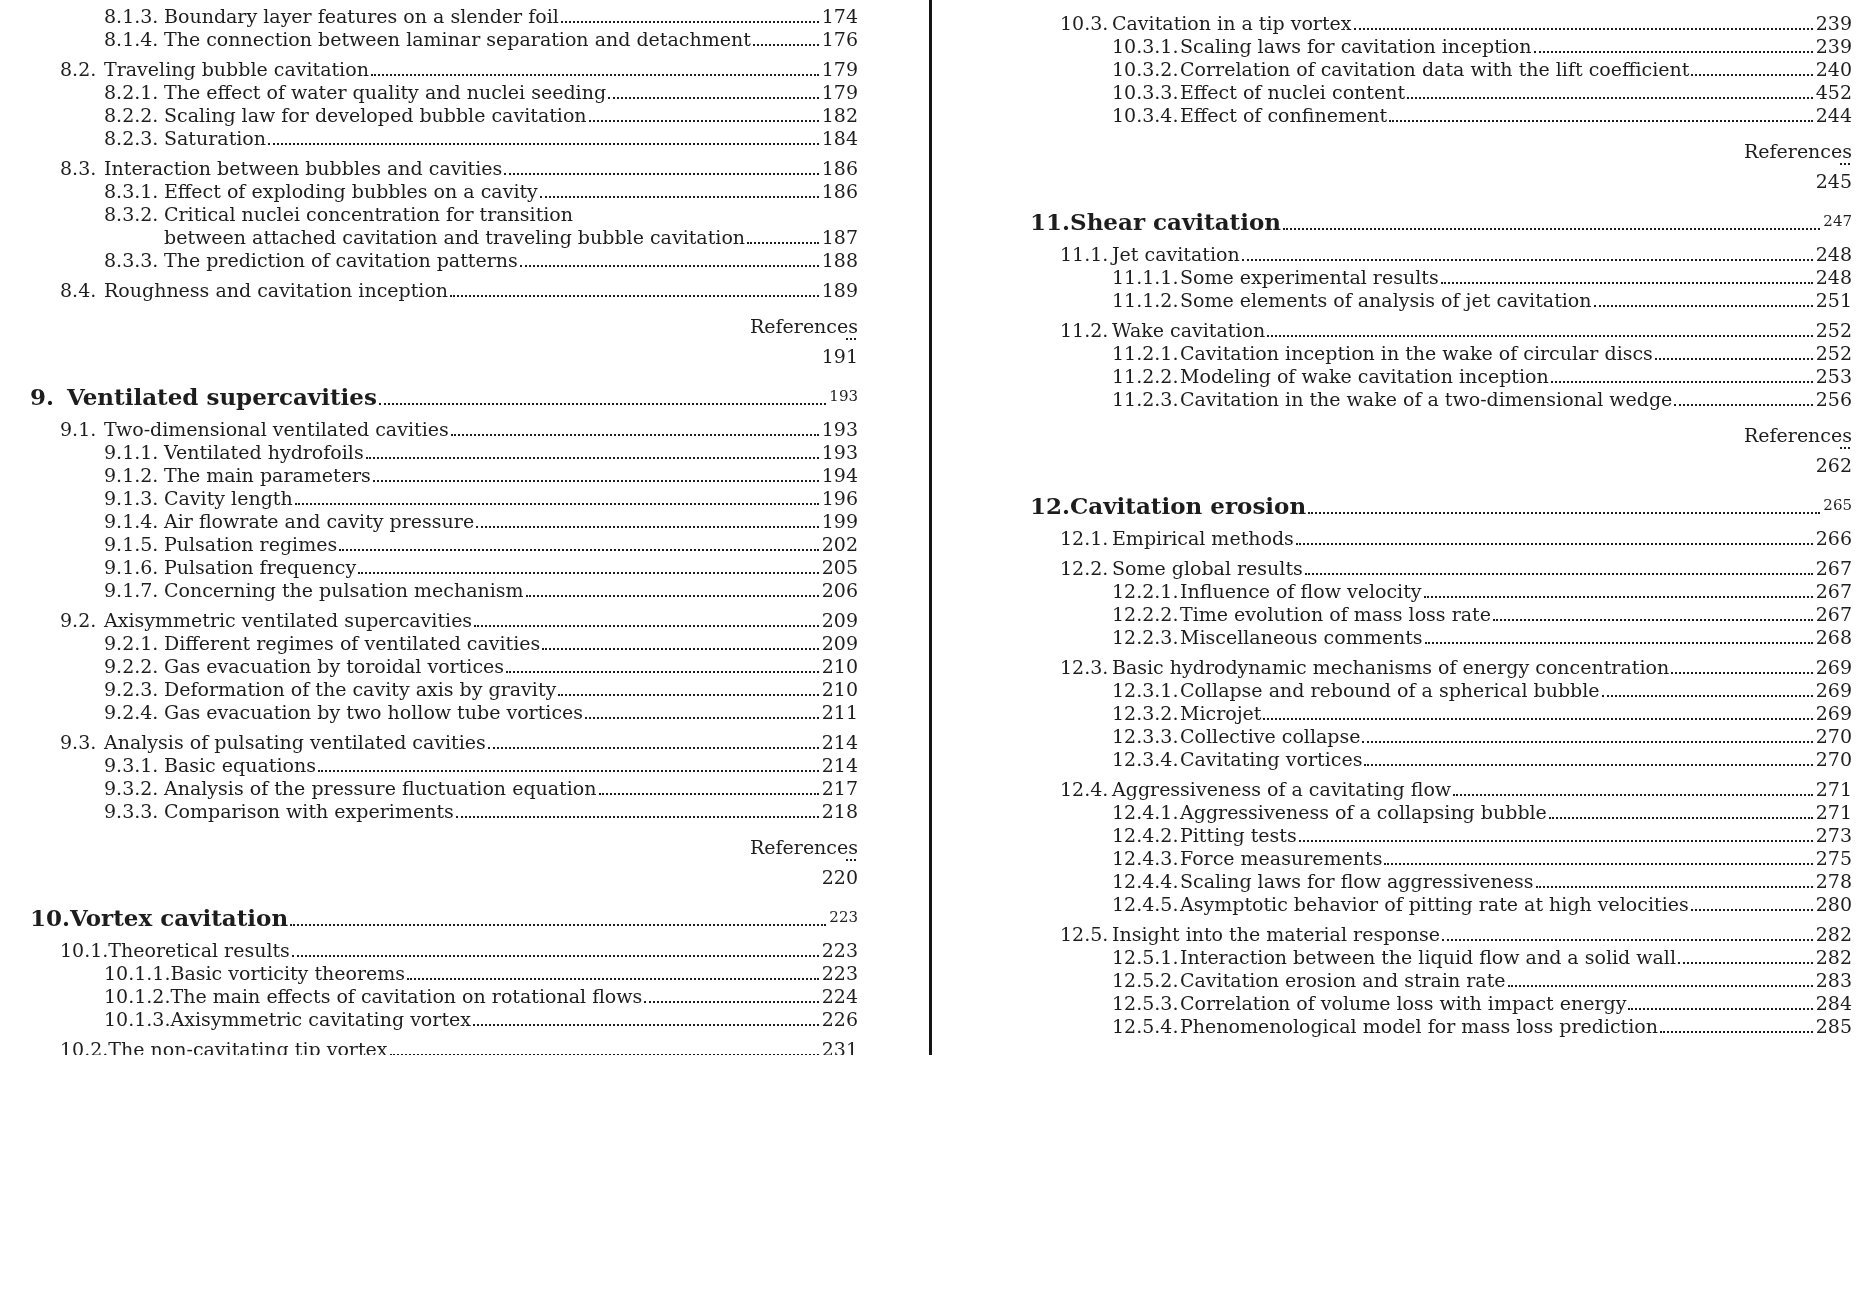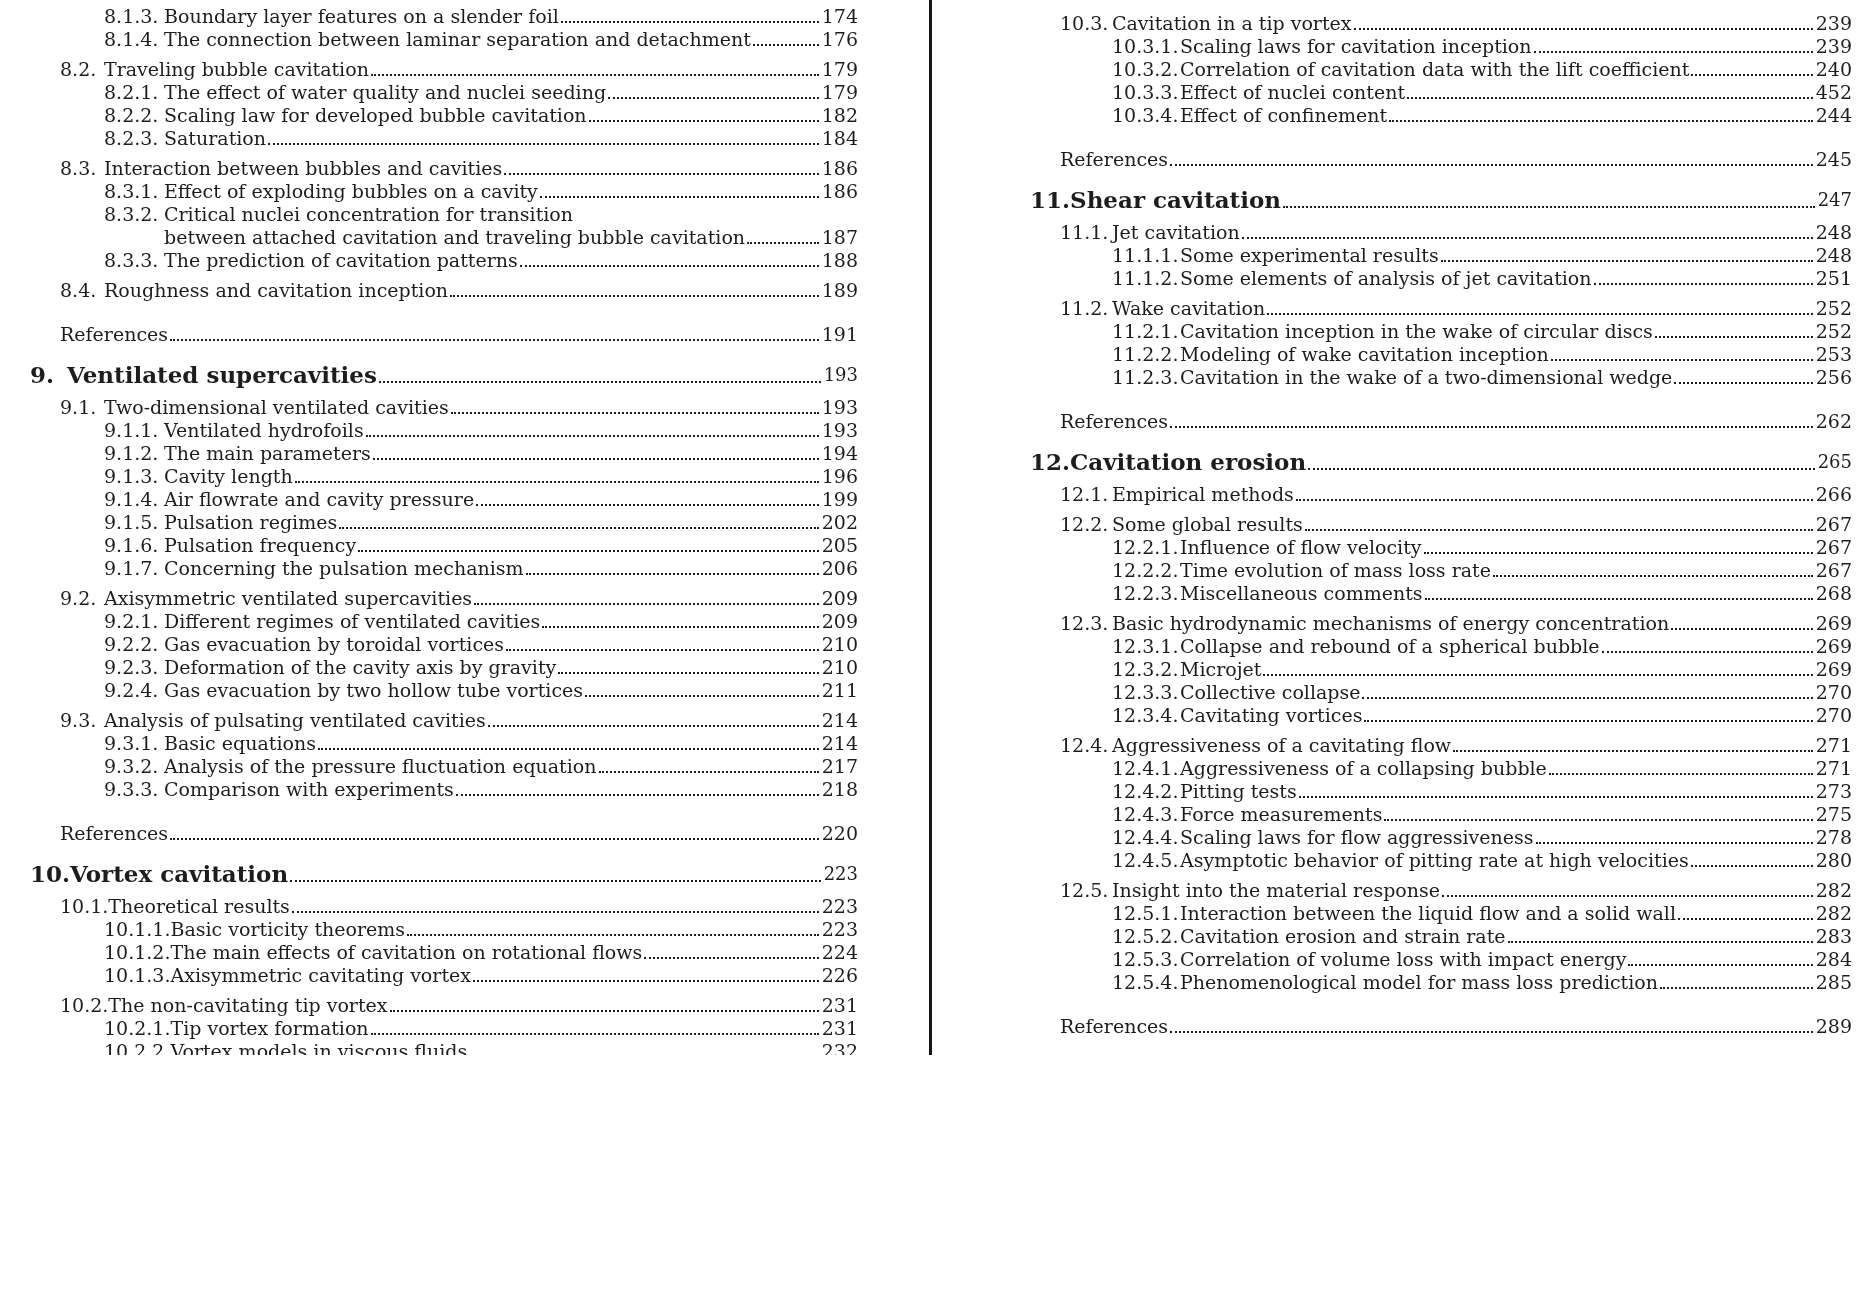--- a/index.html
+++ b/index.html
@@ -34,28 +34,28 @@
   .dots{
     flex:1 1 auto;min-width:10px;height:0;
     border-bottom:2.6px dotted var(--text);
     margin:0 2px 5px 2px;
   }
   .page-num{flex:none;margin-left:1px;}
 
   
   .lv1{padding-left:0;font-weight:bold;font-size:23px;line-height:27px;margin-top:15px;margin-bottom:8px;}
   .lv1 .num{min-width:37px;}
-  .lv1 .page-num{font-weight:normal;font-size:18px;}
+  .lv1 .page-num{font-weight:normal;font-size:15px;}
   .lv1 .dots{border-bottom-width:2.6px;}
   .lv2{padding-left:30px;margin-top:7px;}
   .lv2 .num{min-width:44px;}
   .lv3{padding-left:74px;}
   .lv3 .num{min-width:60px;}
   .cont{padding-left:134px;}
-  .refs{padding-left:30px;margin-top:21px;}
+  .refs{padding-left:30px;margin-top:13px;flex-direction:column;}
   .index{padding-left:0;font-weight:bold;font-size:23px;line-height:27px;margin-top:14px;align-items:center;}
   .index .page-num{font-weight:normal;font-size:19px;}
 
   
   .col-right .lv2 .num{min-width:52px;}
   .col-right .lv3{padding-left:82px;}
   .col-right .lv3 .num{min-width:68px;}
 </style>
 </head>
 <body>

